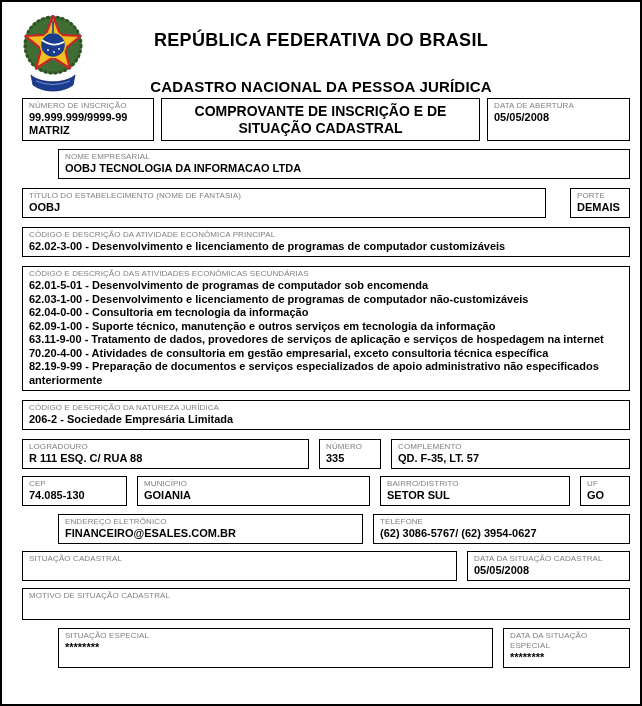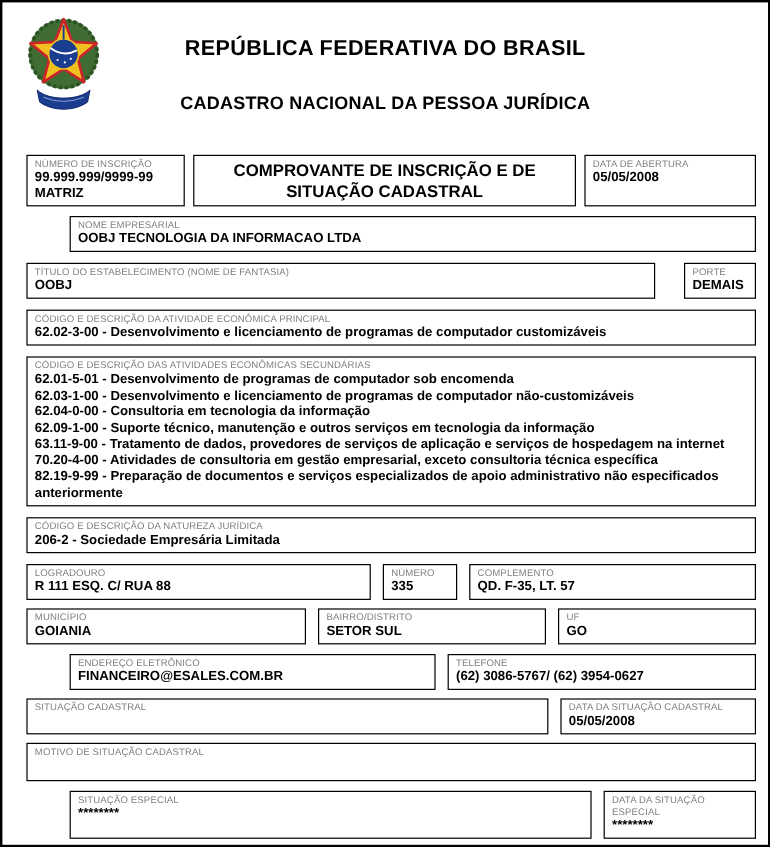--- a/index.html
+++ b/index.html
@@ -17,21 +17,21 @@
   }
   .content { padding: 0 10px 0 20px; }
 
   
   .header { position: relative; height: 96px; text-align: center; }
   .emblem { position: absolute; left: 16px; top: 7px; width: 70px; height: 84px; }
   .main-title { padding-top: 28px; font-size: 18px; font-weight: bold; letter-spacing: 0.3px; }
   .sub-title  { padding-top: 27px; font-size: 15px; font-weight: bold; letter-spacing: 0.2px; }
 
   
-  .row { display: flex; margin-top: 31px; }
+  .row { display: flex; }
   .box {
     border: 1px solid #000;
     padding: 2px 6px 3px 6px;
     background: #fff;
   }
   .lbl { font-size: 8px; line-height: 10px; color: #808080; letter-spacing: 0.1px; }
   .val { font-size: 11px; line-height: 13px; font-weight: bold; color: #000; word-wrap: break-word; }
   .grow { flex: 1; }
 
   .mt6 { margin-top: 6px; }  .mt7 { margin-top: 7px; }
@@ -151,20 +151,24 @@
         <div class="lbl">NÚMERO</div>
         <div class="val">335</div>
       </div>
       <div class="box grow">
         <div class="lbl">COMPLEMENTO</div>
         <div class="val">QD. F-35, LT. 57</div>
       </div>
     </div>
 
     <div class="row mt7 g10">
+      <div class="box w-cep">
+        <div class="lbl">CEP</div>
+        <div class="val">74.085-130</div>
+      </div>
       <div class="box w-munic">
         <div class="lbl">MUNICÍPIO</div>
         <div class="val">GOIANIA</div>
       </div>
       <div class="box w-bairro">
         <div class="lbl">BAIRRO/DISTRITO</div>
         <div class="val">SETOR SUL</div>
       </div>
       <div class="box grow">
         <div class="lbl">UF</div>

